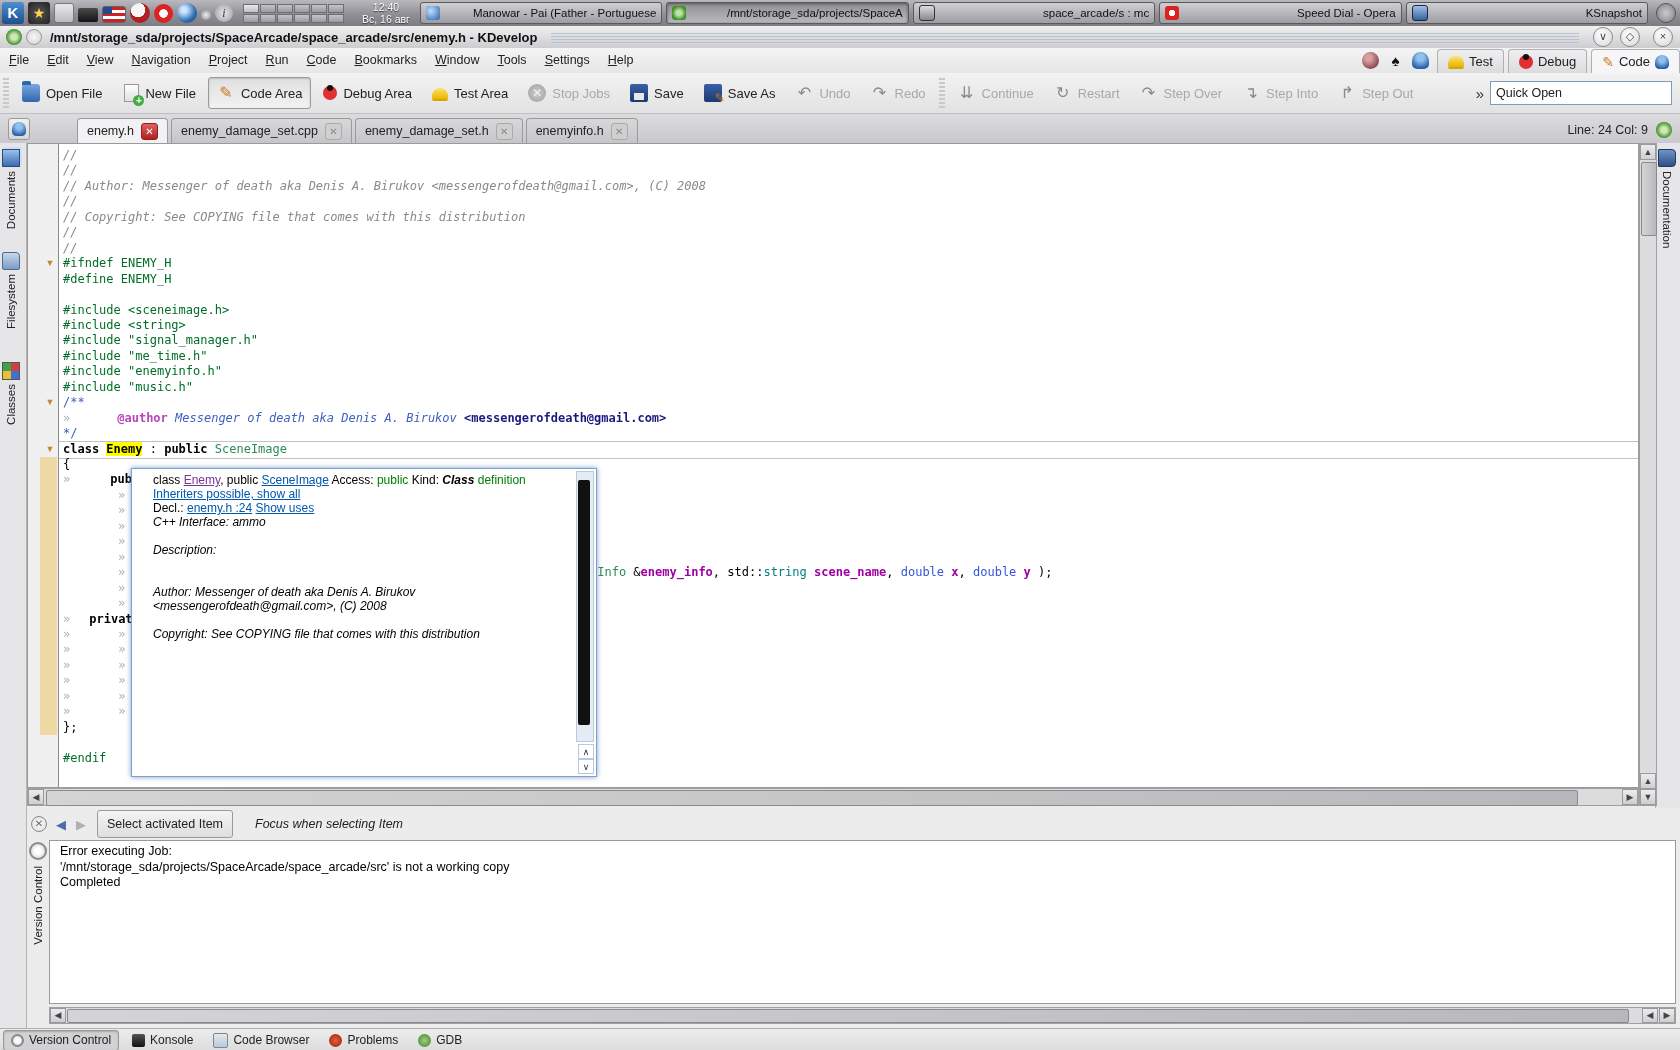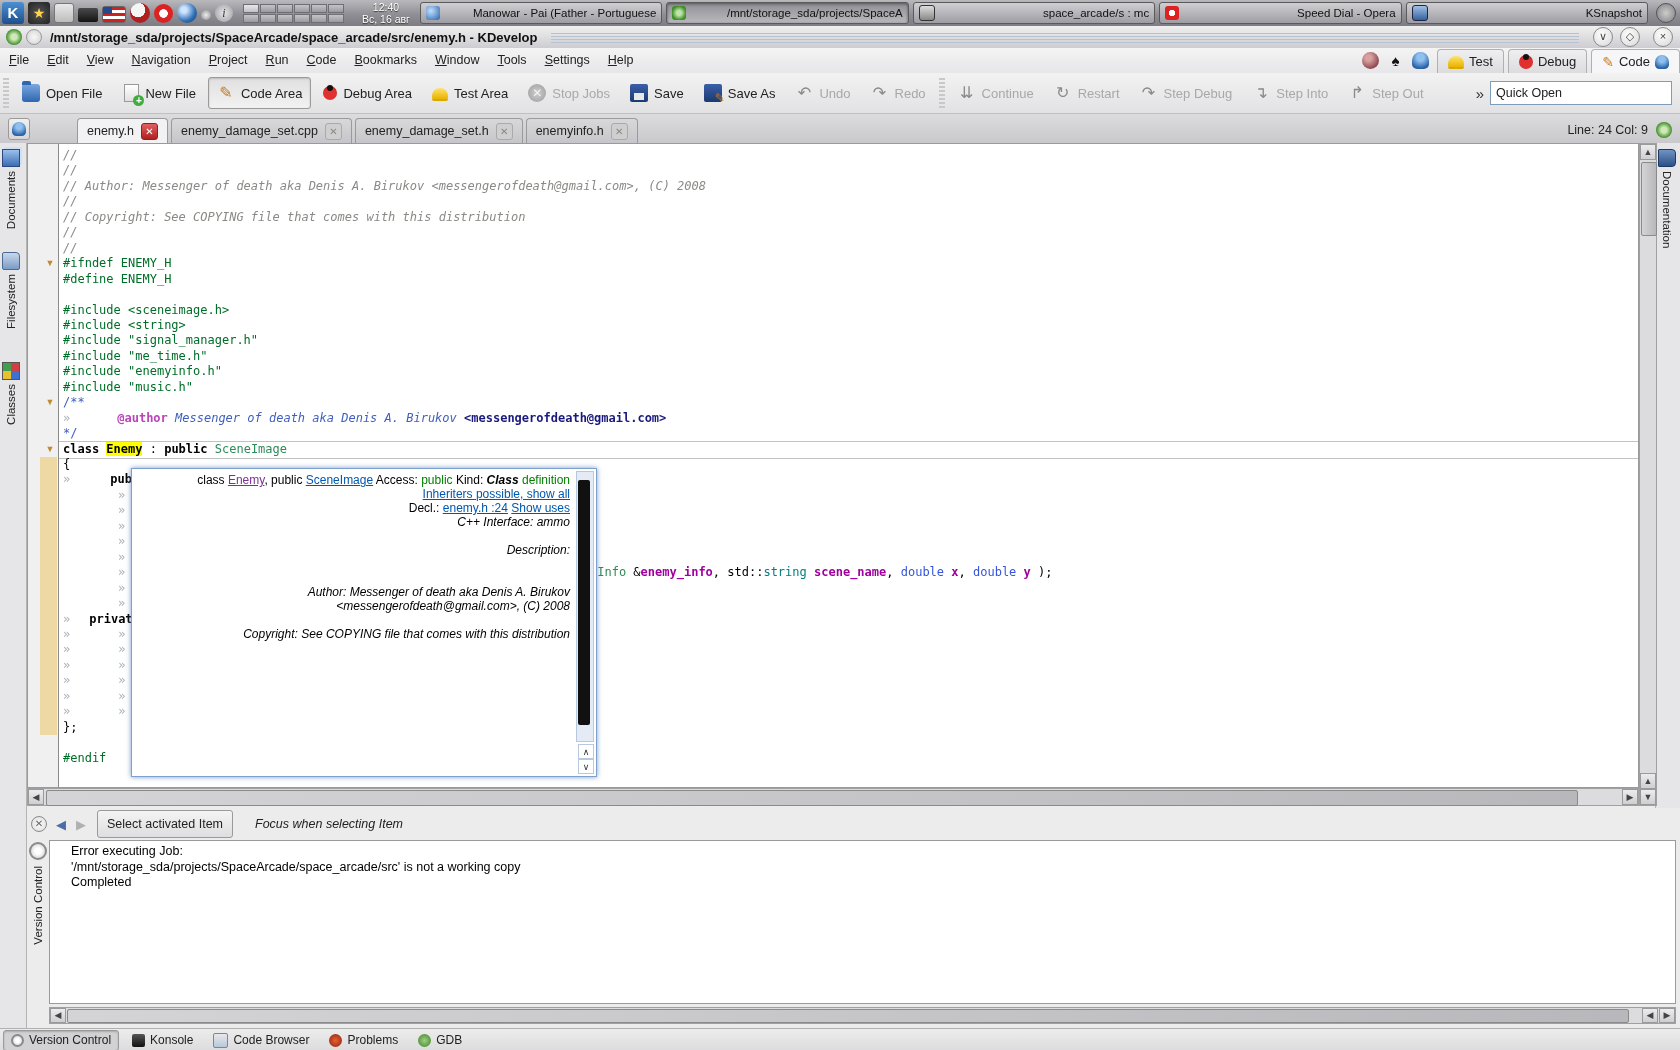--- a/index.html
+++ b/index.html
@@ -150,21 +150,21 @@
   
   .sb{position:absolute;background:#dcdcde;border:1px solid #a0a0a0;box-sizing:border-box;}
   .sb-thumb{position:absolute;background:linear-gradient(90deg,#d4d4d6,#b8b8bc);border:1px solid #8a8a8a;border-radius:2px;}
   .sb-btn{position:absolute;width:16px;height:16px;background:linear-gradient(180deg,#ececee,#cfcfd3);
     border:1px solid #9a9a9a;color:#444;font-size:9px;text-align:center;line-height:15px;box-sizing:border-box;}
   #vscroll{left:1639px;top:143px;width:18px;height:663px;}
   #hscroll{left:27px;top:788px;width:1612px;height:18px;}
   
   #tooltip{position:absolute;left:131px;top:468px;width:466px;height:309px;background:#fff;border:1px solid #7da1cf;
     box-shadow:0 0 5px rgba(90,130,190,.8);box-sizing:border-box;font-size:12px;z-index:30;}
-  #tt-body{position:absolute;left:0;top:4px;right:26px;line-height:14px;color:#000;text-align:right;}
+  #tt-body{position:absolute;left:21px;top:4px;right:26px;line-height:14px;color:#000;}
   .tt-line{min-height:14px;}
   .s-lnk{color:#0057ae;text-decoration:underline}
   .s-lnkp{color:#7b3294;text-decoration:underline}
   .s-grn{color:#008000}
   .s-bi{font-weight:bold;font-style:italic}
   .s-it{font-style:italic}
   #tt-scroll{position:absolute;top:2px;right:2px;width:16px;bottom:34px;background:#e4ebf5;border:1px solid #b8c8de;}
   #tt-thumb{position:absolute;top:8px;left:1px;width:12px;height:245px;background:#111;border-radius:2px;}
   .tt-arrow{position:absolute;right:2px;width:16px;height:15px;background:#fff;border:1px solid #b8c8de;
     color:#333;font-size:9px;line-height:14px;text-align:center;box-sizing:border-box;}
@@ -173,21 +173,21 @@
   #panel-toolbar{position:absolute;left:0;top:2px;height:28px;right:0;display:flex;align-items:center;font-size:12.5px;color:#222;}
   .p-ico{width:16px;height:16px;border-radius:50%;border:1px solid #8a8a8a;color:#666;font-size:10px;
     line-height:14px;text-align:center;margin:0 4px;flex:none;background:radial-gradient(circle,#fafafa,#ddd);box-sizing:border-box;}
   .nav-arrow{font-size:13px;margin:0 5px;}
   #nav-back{color:#4a6fa8;} #nav-fwd{color:#b0b0b0;}
   .p-btn{height:22px;line-height:22px;padding:2px 9px;border:1px solid #9a9a9a;border-radius:3px;margin:0 6px;
     background:linear-gradient(180deg,#f4f4f4,#dedee0);}
   .p-btn.flat{border-color:transparent;background:transparent;font-style:italic;}
   #panel-tabcol{position:absolute;left:2px;top:34px;width:18px;bottom:0;display:flex;flex-direction:column;align-items:center;gap:6px;}
   #panel-output{position:absolute;left:22px;top:32px;right:4px;height:164px;background:#fff;border:1px solid #9a9a9a;
-    font-size:12.5px;color:#000;padding:3px 21px;box-sizing:border-box;line-height:15.5px;}
+    font-size:12.5px;color:#000;padding:3px 10px;box-sizing:border-box;line-height:15.5px;}
   #panel-hscroll{left:22px;top:199px;height:17px;right:4px;position:absolute;}
   
   #statusbar{position:absolute;left:0;top:1028px;width:1680px;height:22px;background:linear-gradient(180deg,#ececec,#dcdcde);
     border-top:1px solid #b0b0b0;display:flex;align-items:center;font-size:12px;color:#222;}
   .st-btn{display:flex;align-items:center;gap:5px;height:19px;padding:0 7px;margin:0 3px;border-radius:3px;white-space:nowrap;}
   .st-btn.active{border:1px solid #9a9a9a;background:#d2d2d4;box-shadow:inset 0 1px 2px #aaa;}
   .st-ico{width:13px;height:13px;flex:none;border-radius:2px;}
   .st-vc{border-radius:50%;border:2px solid #8a8a8a;background:radial-gradient(circle,#fff 30%,#c8c8c8);width:9px;height:9px;}
   .st-konsole{background:linear-gradient(180deg,#555,#111);}
   .st-codebrowser{background:linear-gradient(180deg,#e8e8e8,#b8c8dc);border:1px solid #789;}
@@ -349,21 +349,21 @@
         <div class="tool disabled">
           <div class="tico tico-glyph">⇊</div>
           <span>Continue</span>
         </div>
         <div class="tool disabled">
           <div class="tico tico-glyph">↻</div>
           <span>Restart</span>
         </div>
         <div class="tool disabled">
           <div class="tico tico-glyph">↷</div>
-          <span>Step Debug</span>
+          <span>Step Over</span>
         </div>
         <div class="tool disabled">
           <div class="tico tico-glyph">↴</div>
           <span>Step Into</span>
         </div>
         <div class="tool disabled">
           <div class="tico tico-glyph">↱</div>
           <span>Step Out</span>
         </div>
       </div>

